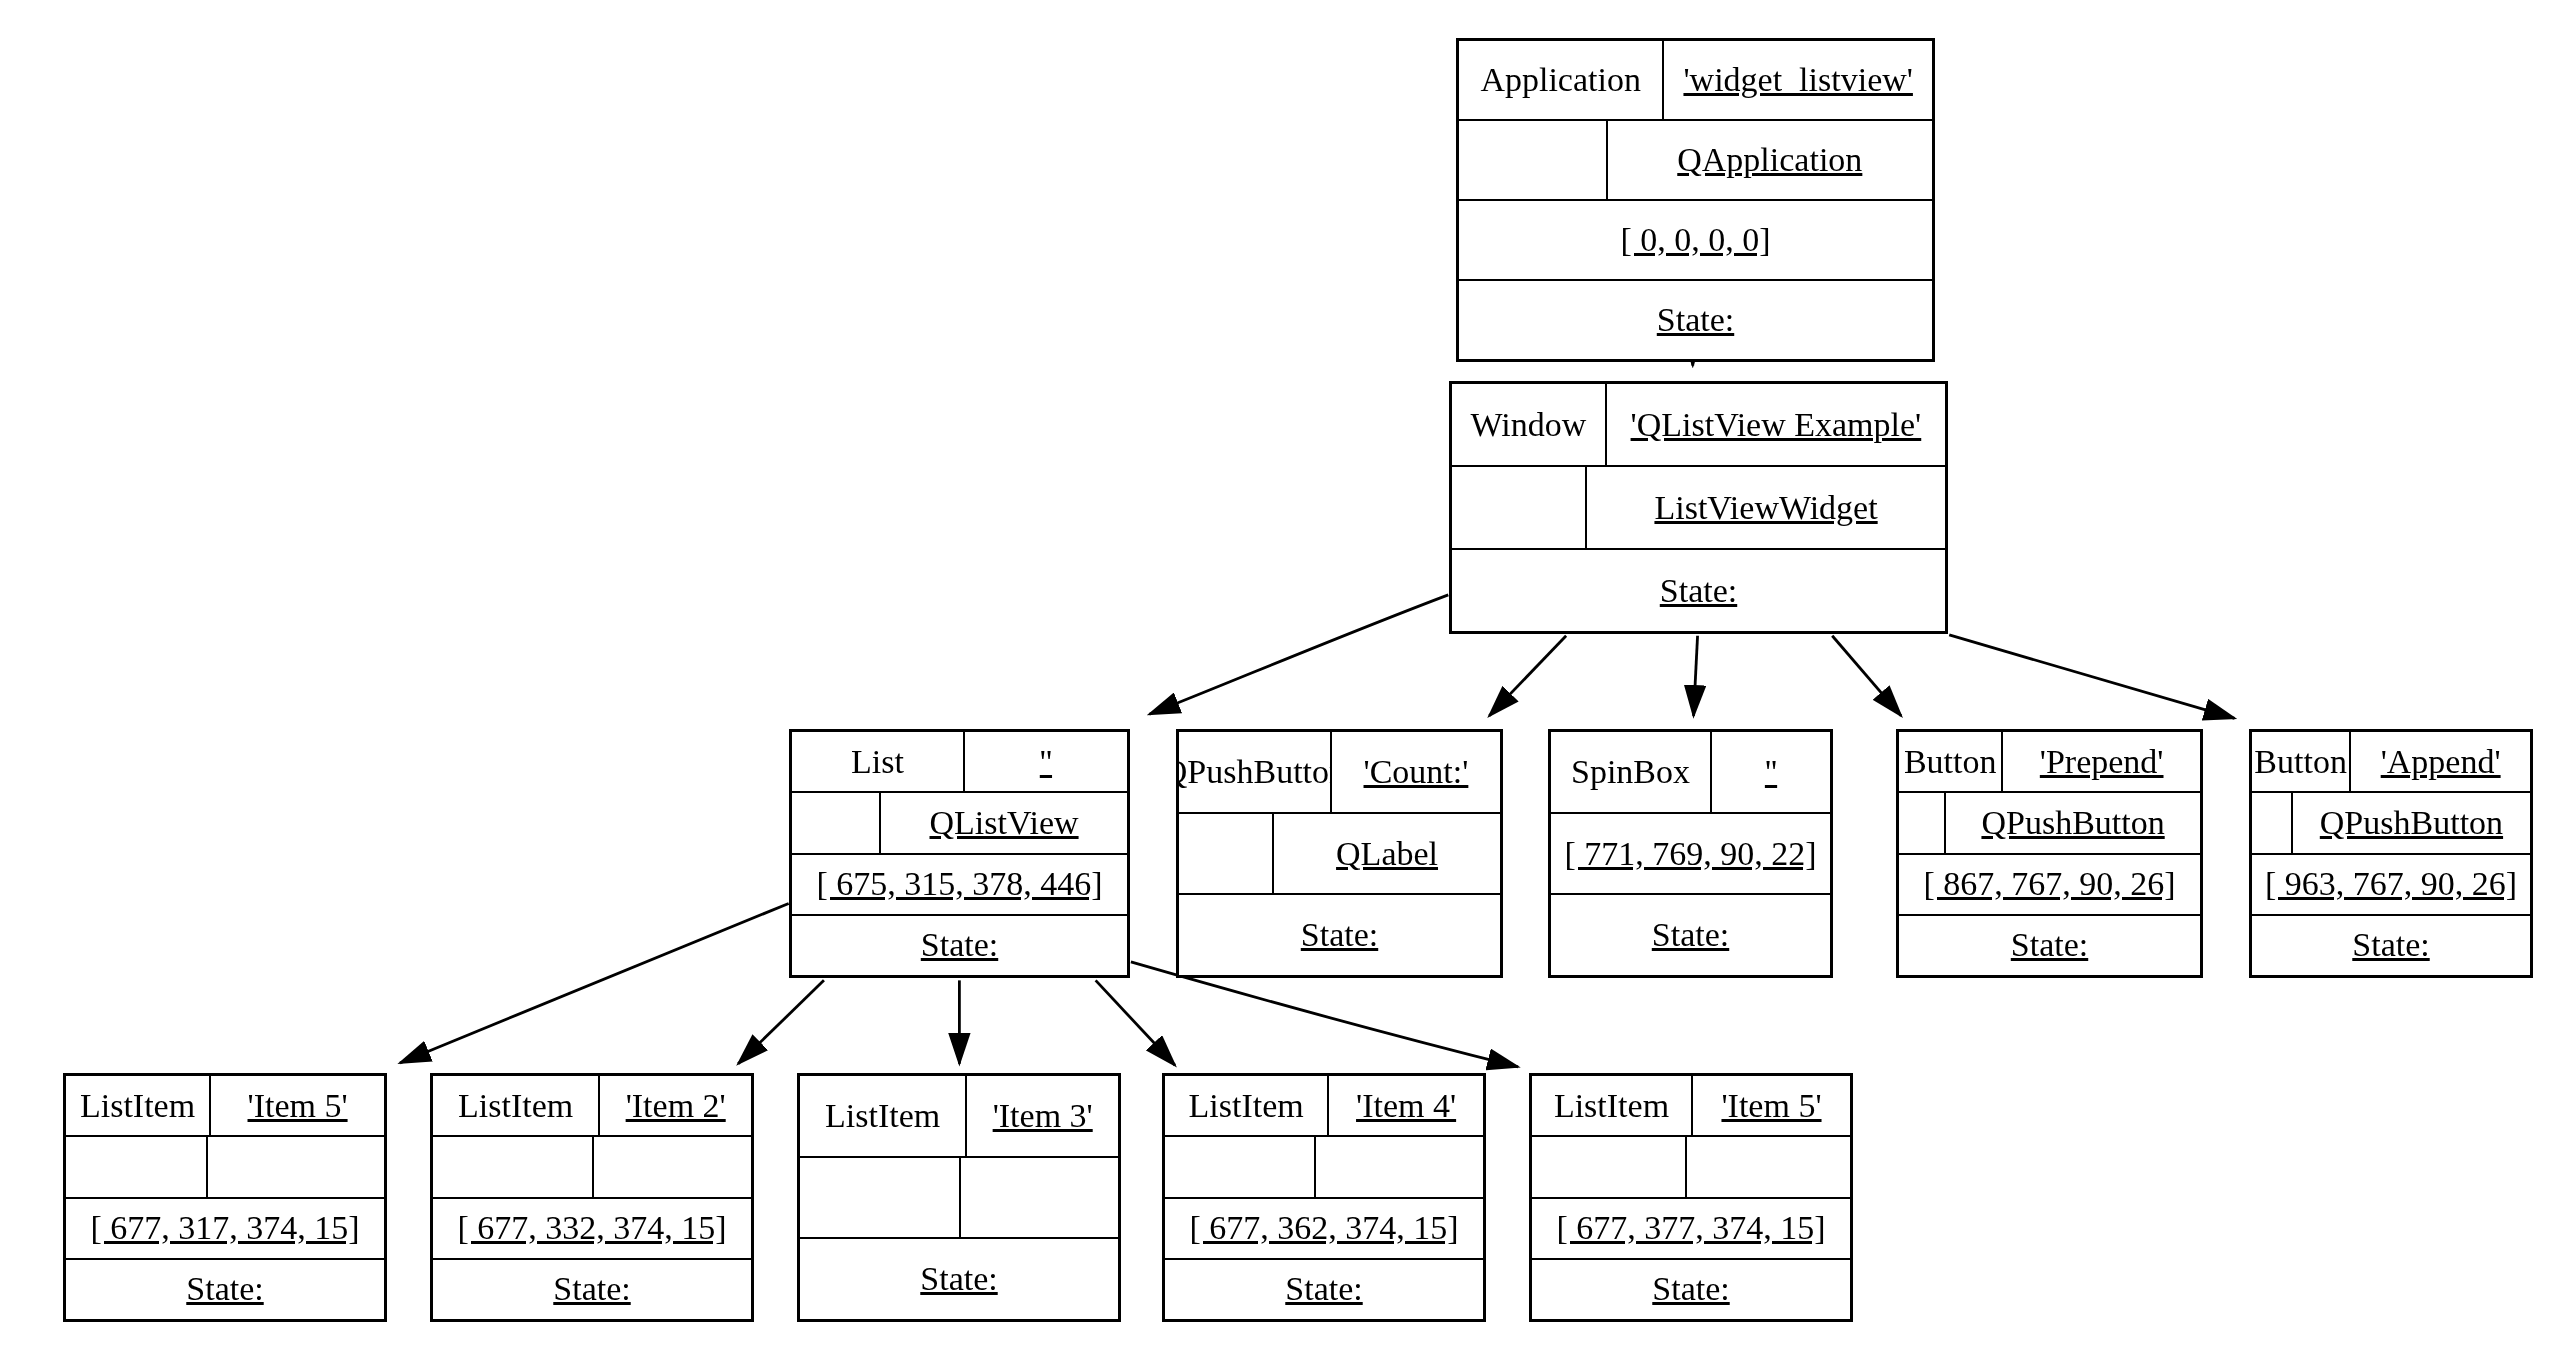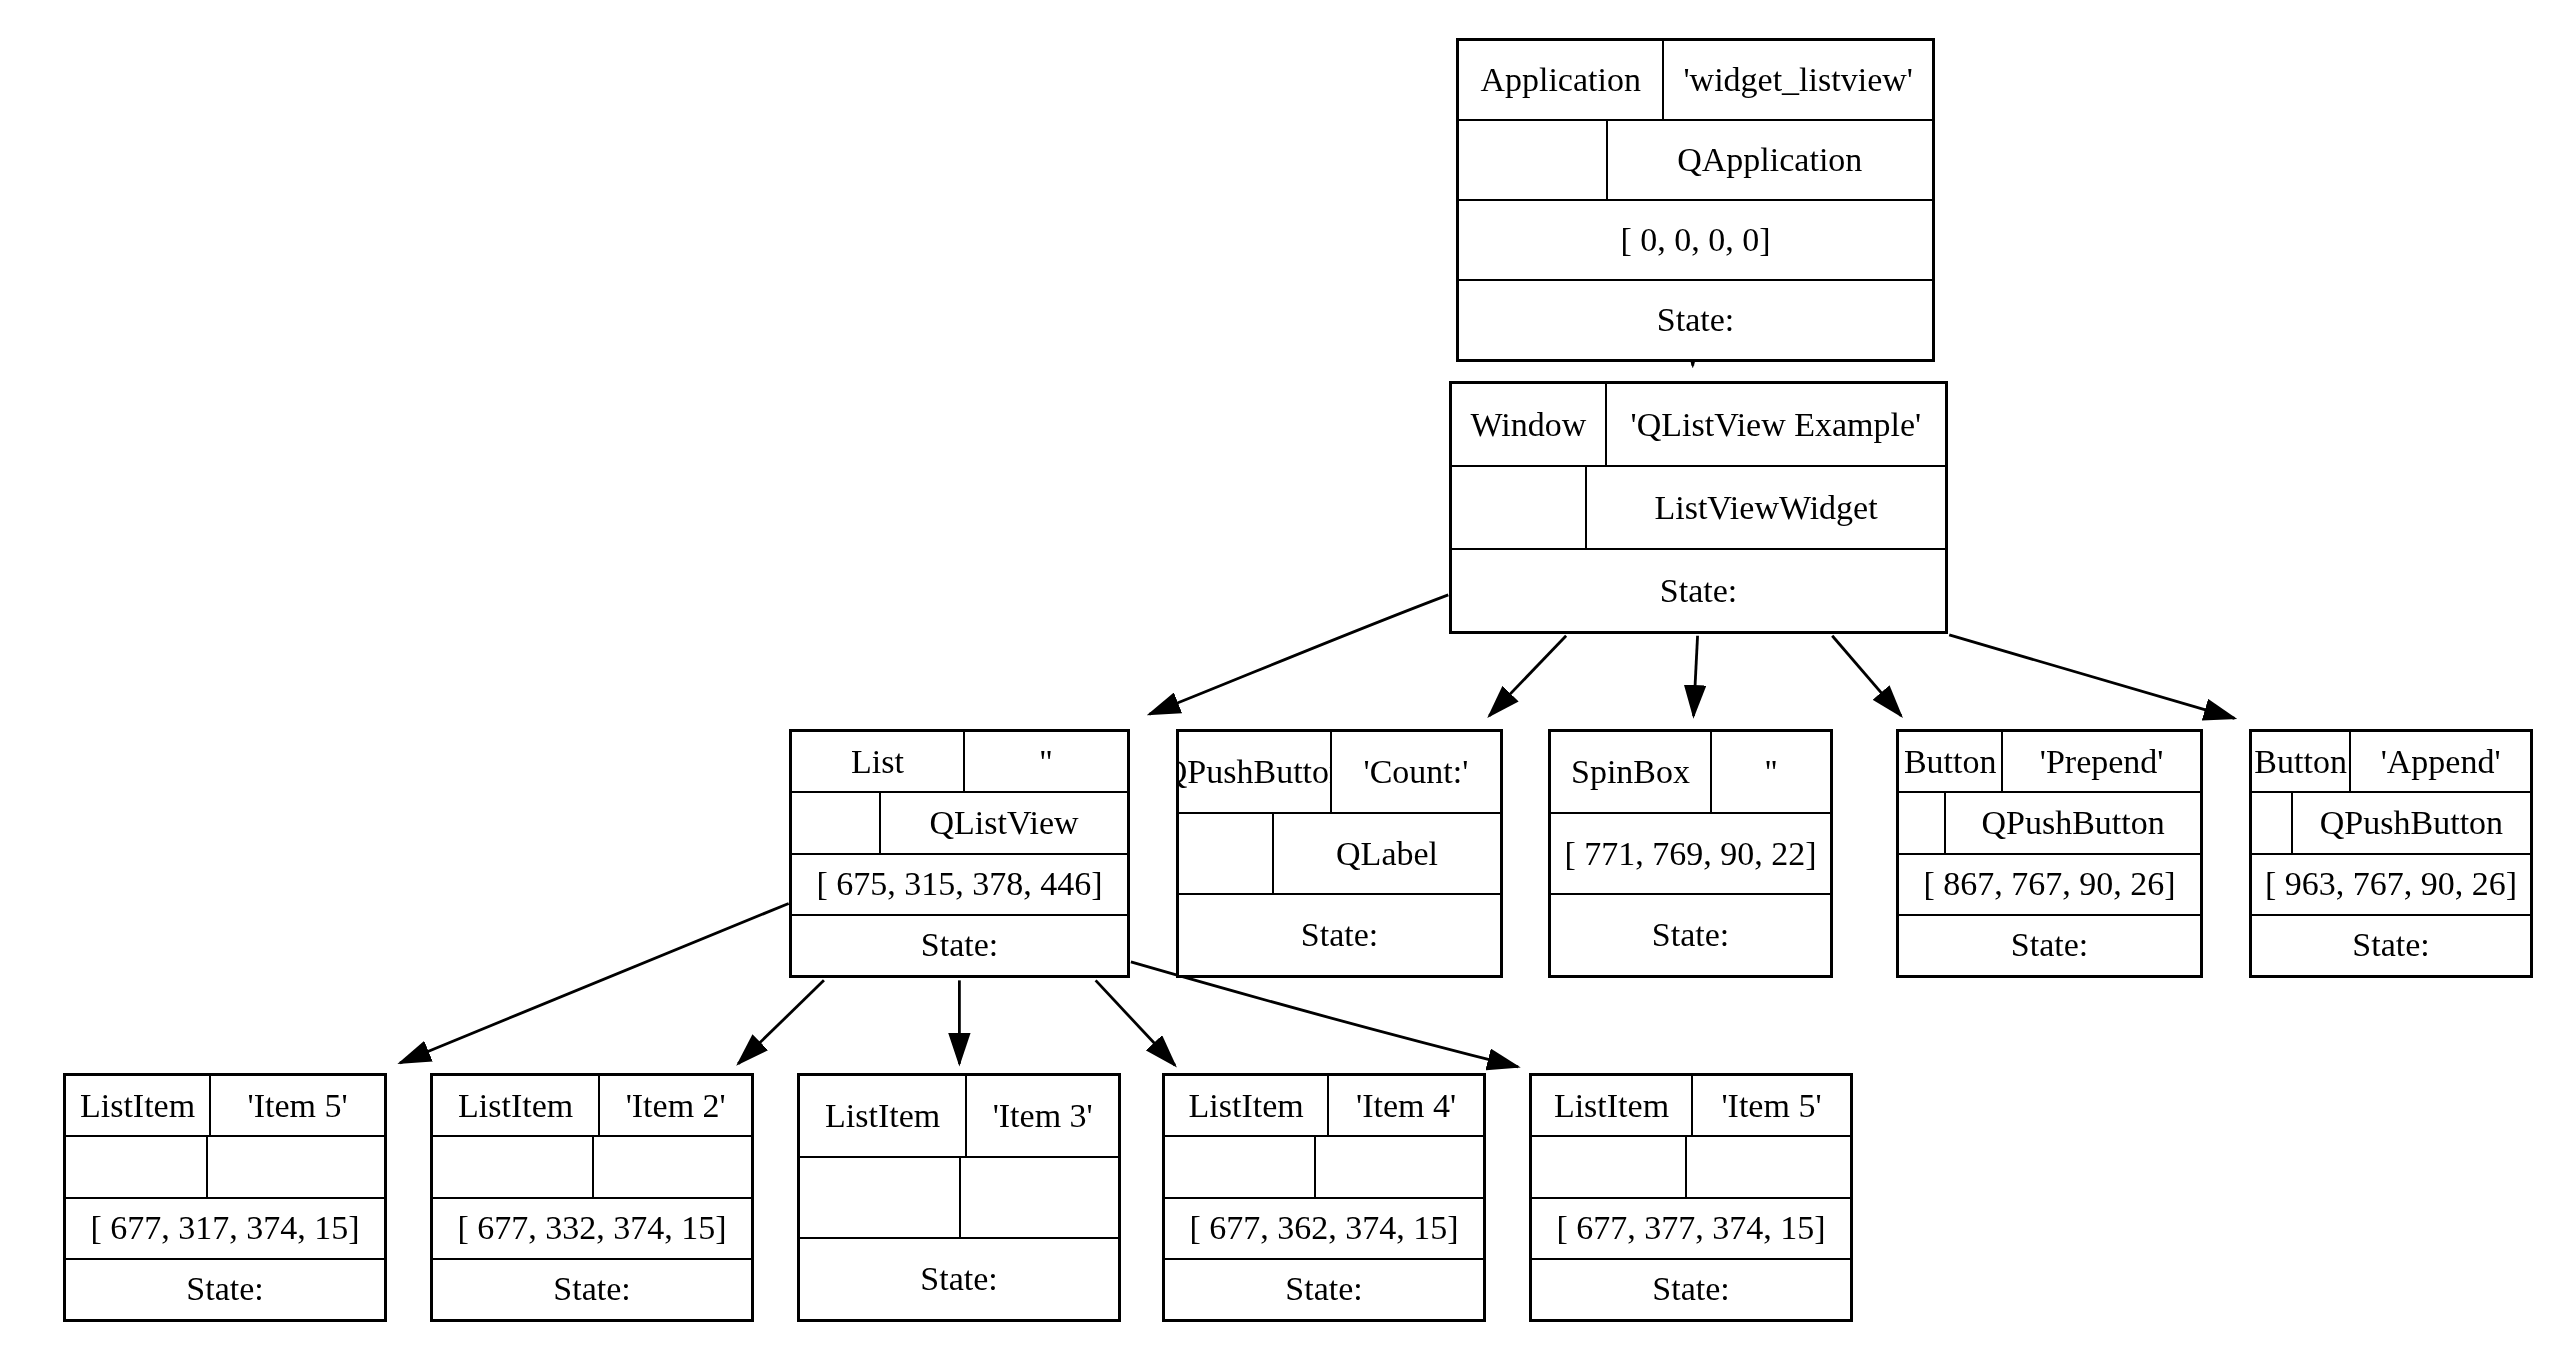--- a/index.html
+++ b/index.html
@@ -31,21 +31,21 @@
     display: flex;
     align-items: center;
     justify-content: center;
     overflow: hidden;
     font-size: 34px;
     line-height: 1;
     white-space: nowrap;
     box-sizing: border-box;
   }
   .cell + .cell { border-left: 2.4px solid #000000; }
-  .grow { flex: 1; }
+  .grow { flex: 1; text-decoration: underline; }
 </style>
 </head>
 <body>
 
 <div class="canvas">
 
   <svg class="edges" viewBox="0 0 3214 1684" xmlns="http://www.w3.org/2000/svg">
     <defs>
       <marker id="arrow" viewBox="0 0 12 8" refX="11" refY="4" markerWidth="12" markerHeight="8" orient="auto">
         <path d="M0,0 L12,4 L0,8 Z" fill="#000000"></path>

